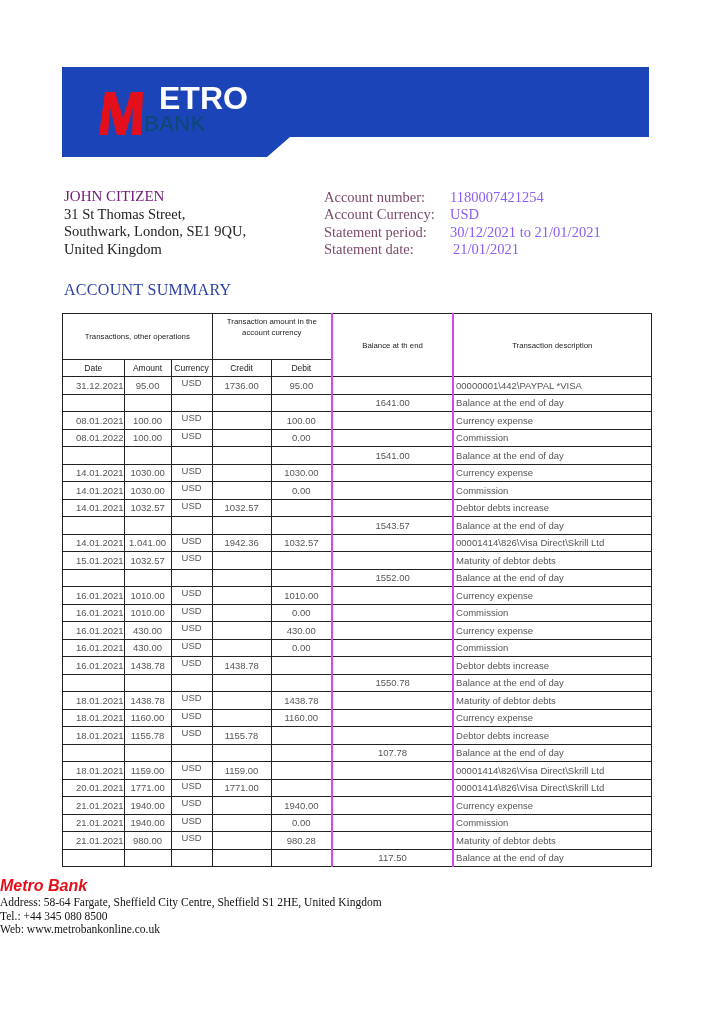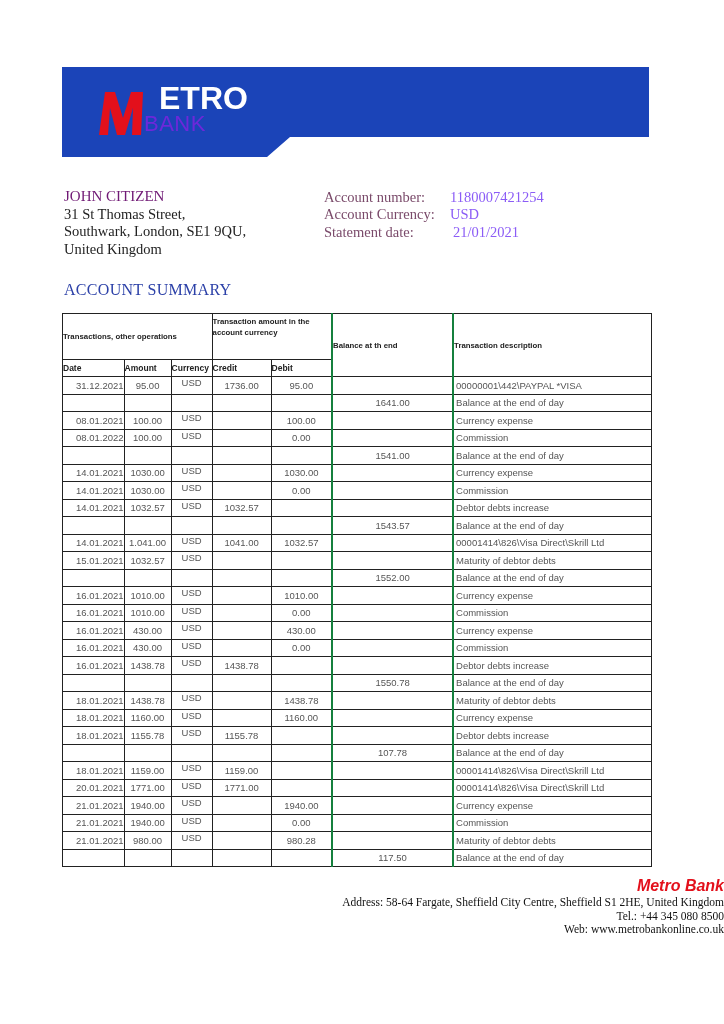--- a/index.html
+++ b/index.html
@@ -2,44 +2,44 @@
 <html><head>
 <meta charset="utf-8">
 <style>
   html, body { margin: 0; padding: 0; background: #ffffff; }
   body { width: 724px; height: 1024px; position: relative; overflow: hidden; font-family: "Liberation Serif", serif; }
   .banner { position: absolute; left: 62px; top: 67px; width: 587px; height: 90px; }
   .banner svg { display: block; }
   .logo { position: absolute; left: 97px; top: 86px; width: 145px; height: 52px; }
   .logo-m { position: absolute; left: 0; top: 2px; width: 48px; height: 48px; }
   .logo-etro { position: absolute; left: 62px; top: -2px; font-family: "Liberation Sans", sans-serif; font-weight: bold; font-size: 32px; color: #ffffff; letter-spacing: 0px; line-height: 28px; }
-  .logo-bank { position: absolute; left: 47px; top: 26px; font-family: "Liberation Sans", sans-serif; font-size: 22px; color: #6d28d9; line-height: 24px; letter-spacing: 0.5px; }
+  .logo-bank { position: absolute; left: 47px; top: 26px; font-family: "Liberation Sans", sans-serif; font-size: 22px; color: #0c4a6e; line-height: 24px; letter-spacing: 0.5px; }
 
   .cust { position: absolute; left: 64px; top: 188px; font-size: 14.5px; line-height: 17.5px; color: #222; }
   .cust .name { color: #701a75; font-size: 15px; }
   .acct { position: absolute; left: 324px; top: 189px; font-size: 14.5px; line-height: 17.3px; }
   .acct .row { display: flex; }
   .acct .lbl { color: #7a4a6a; width: 126px; }
   .acct .val { color: #8b5cf6; }
   .acct .row.r2 .val, .acct .row.r3 .val { margin-left: 0; }
   .acct .row.r4 .val { margin-left: 3px; }
 
   .title { position: absolute; left: 64px; top: 281px; font-size: 16px; color: #2c41a8; letter-spacing: 0.3px; }
 
   table.stmt { position: absolute; left: 62px; top: 313px; border-collapse: collapse; font-family: "Liberation Sans", sans-serif; font-size: 9.5px; color: #555; }
   table.stmt td, table.stmt th { border: 1px solid #222; padding: 0; height: 16.5px; }
-  table.stmt th { font-weight: bold; color: #222; font-size: 7.8px; text-align: left; }
+  table.stmt th { font-weight: normal; color: #222; font-size: 7.8px; text-align: center; }
   table.stmt th.sub { font-size: 8.5px; height: 16px; margin-top: 24px; }
   table.stmt tr.hdr1 th { height: 43px; }
   table.stmt td.c { text-align: center; }
   table.stmt td.l { text-align: left; padding-left: 13px; }
   table.stmt td.desc { padding-left: 2px; text-align: left; }
-  table.stmt .thick-l { border-left: 2px solid #15803d; }
-
-  .footer { position: absolute; left: 0; width: 724px; top: 876px; text-align: right; }
+  table.stmt .thick-l { border-left: 2px solid #d946ef; }
+
+  .footer { position: absolute; left: 0; width: 724px; top: 876px; text-align: left; }
   .footer .brand { font-family: "Liberation Sans", sans-serif; font-weight: bold; font-style: italic; font-size: 16px; color: #e3101b; line-height: 20px; }
   .footer .line { font-size: 11.5px; color: #111; line-height: 13.5px; }
 </style>
 </head>
 <body>
 
 <div class="banner">
   <svg width="587" height="90" viewBox="0 0 587 90">
     <polygon points="0,0 587,0 587,70 228,70 205,90 0,90" fill="#1b44b8"></polygon>
   </svg>
@@ -61,20 +61,24 @@
 </div>
 
 <div class="acct">
   <div class="row r1">
     <span class="lbl">Account number:</span>
     <span class="val">1180007421254</span>
   </div>
   <div class="row r2">
     <span class="lbl">Account Currency:</span>
     <span class="val">USD</span>
+  </div>
+  <div class="row r3">
+    <span class="lbl">Statement period:</span>
+    <span class="val">30/12/2021 to 21/01/2021</span>
   </div>
   <div class="row r4">
     <span class="lbl">Statement date:</span>
     <span class="val">21/01/2021</span>
   </div>
 </div>
 
 <div class="title">ACCOUNT SUMMARY</div>
 
 <table class="stmt">
@@ -181,21 +185,21 @@
         <td class="c" style="vertical-align: top;"></td>
         <td class="c"></td>
         <td class="c"></td>
         <td class="c thick-l">1543.57</td>
         <td class="desc thick-l">Balance at the end of day</td>
       </tr>
       <tr>
         <td class="l">14.01.2021</td>
         <td class="c">1.041.00</td>
         <td class="c" style="vertical-align: top;">USD</td>
-        <td class="c">1041.00</td>
+        <td class="c">1942.36</td>
         <td class="c">1032.57</td>
         <td class="c thick-l"></td>
         <td class="desc thick-l">00001414\826\Visa Direct\Skrill Ltd</td>
       </tr>
       <tr>
         <td class="l">15.01.2021</td>
         <td class="c">1032.57</td>
         <td class="c" style="vertical-align: top;">USD</td>
         <td class="c"></td>
         <td class="c"></td>

